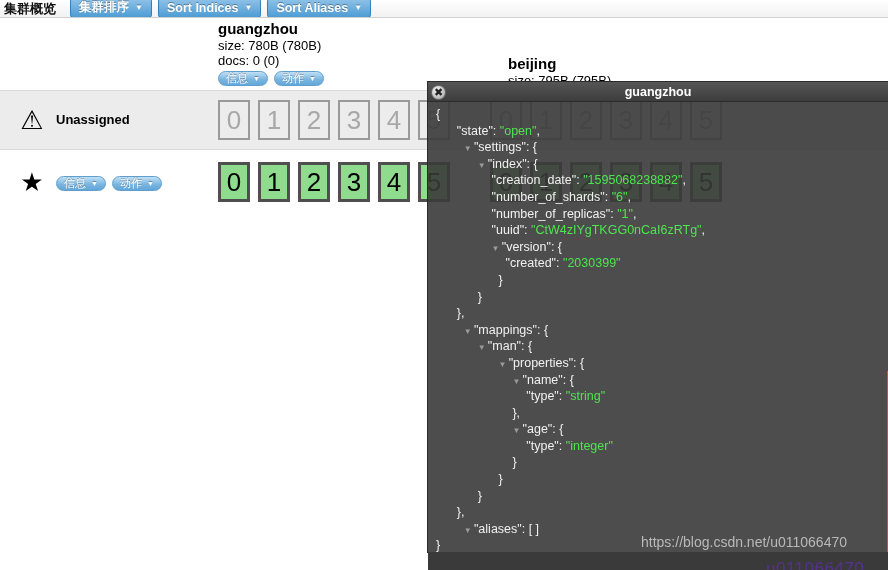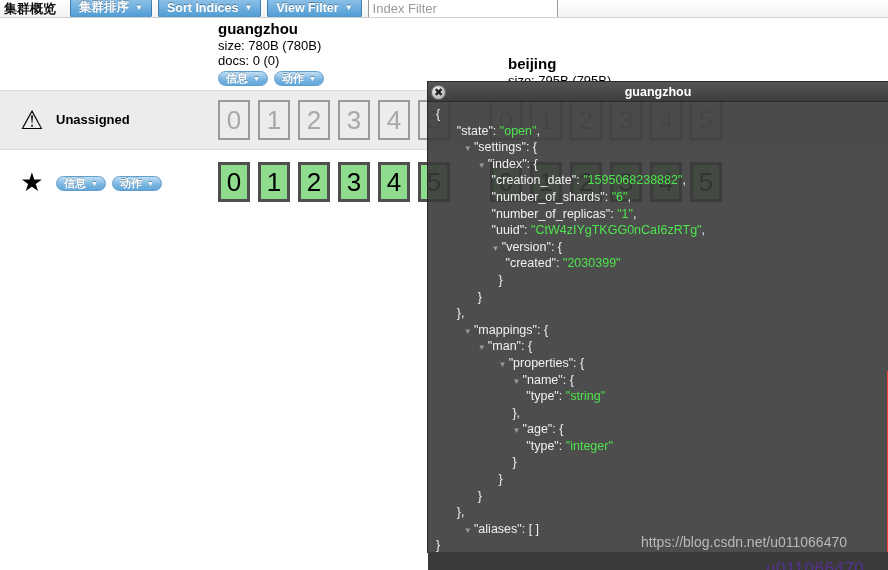--- a/index.html
+++ b/index.html
@@ -59,21 +59,21 @@
   .idxcard { position:absolute; top:2px; }
   .idxcard .iname { font-weight:bold; font-size:15px; color:#000; line-height:18px; }
   .idxcard .imeta { font-size:13px; color:#000; line-height:15px; }
   .pillrow { margin-top:3px; display:flex; gap:6px; }
   .pill {
     display:inline-flex; align-items:center; gap:5px;
     height:15px; padding:0 7px;
     background:linear-gradient(#c2e0f5, #7cb6e0 55%, #61a7da);
     border:1px solid #5f9fce;
     border-radius:8px;
-    color:#fff; font-size:11px; font-weight:bold;
+    color:#fff; font-size:11px; font-weight:normal;
     text-shadow:0 -1px 0 rgba(0,0,0,.3);
     cursor:pointer;
   }
   .pill .caret { font-size:7px; }
 
   
   .noderow { position:absolute; left:0; width:888px; display:flex; align-items:center; }
   #row-unassigned { top:90px; height:60px; background:#ececec; border-top:1px solid #d8d8d8; border-bottom:1px solid #d8d8d8;}
   #row-kukulcan   { top:151px; height:62px; background:#ffffff; }
 
@@ -172,25 +172,24 @@
     <span>集群排序</span>
     <span class="caret">▼</span>
   </span>
 
   <span class="tb-btn">
     <span>Sort Indices</span>
     <span class="caret">▼</span>
   </span>
 
   <span class="tb-btn">
-    <span>View Filter</span>
+    <span>Sort Aliases</span>
     <span class="caret">▼</span>
   </span>
 
-  <input class="tb-input" type="text" placeholder="Index Filter" style="">
 </div>
 
 <div id="indexcols">
 
   <div class="idxcard" style="left:218px;">
     <div class="iname">guangzhou</div>
     <div class="imeta">size: 780B (780B)</div>
     <div class="imeta">docs: 0 (0)</div>
     <div class="pillrow">
       <span class="pill">

